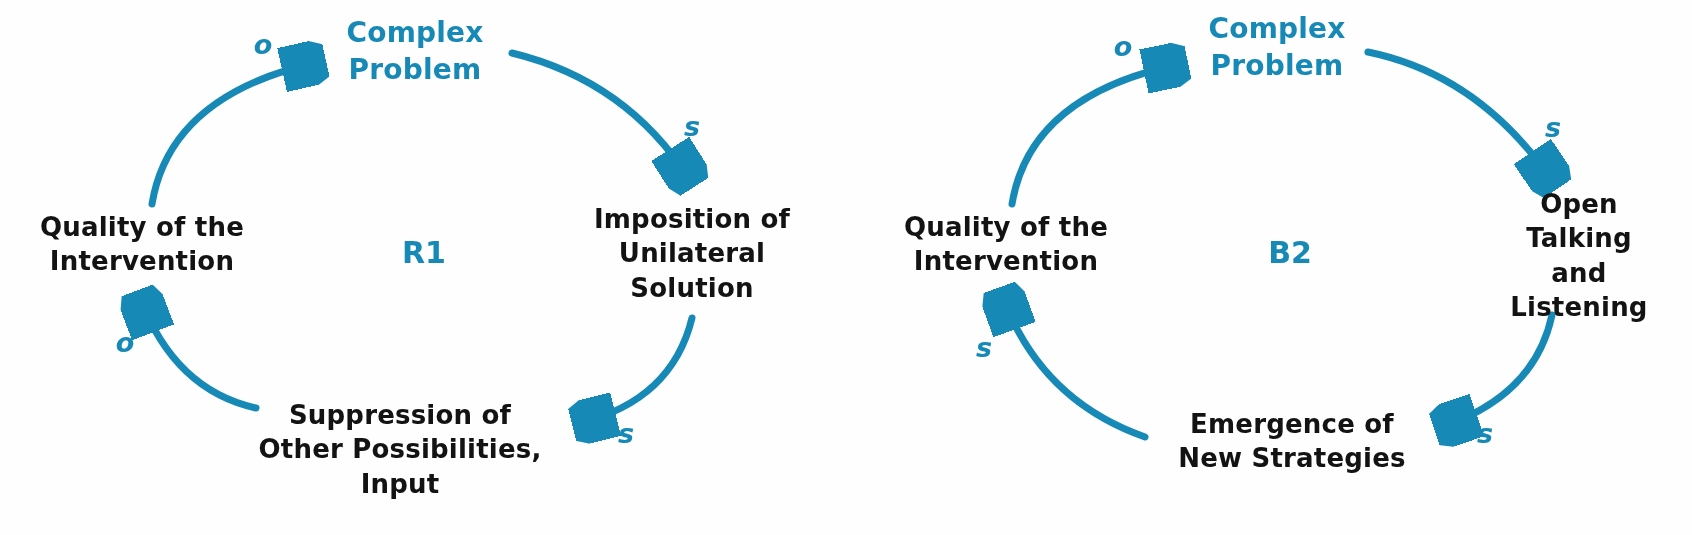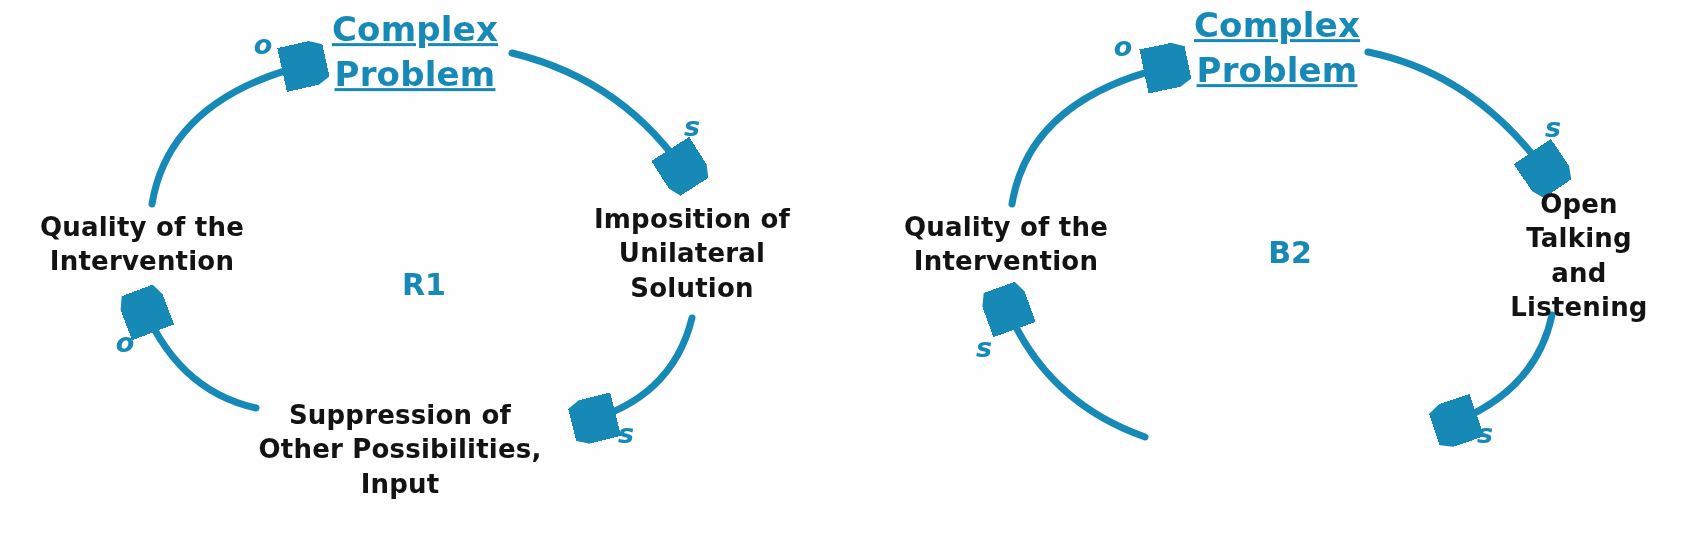--- a/index.html
+++ b/index.html
@@ -35,21 +35,21 @@
     position: absolute;
     transform: translate(-50%, -50%);
     text-align: center;
     white-space: pre-line;
     color: var(--text);
     font-weight: bold;
     font-size: 26px;
     line-height: 1.32;
     letter-spacing: 0.2px;
   }
-  .label.accent { color: var(--accent); font-size: 34px; text-decoration: underline; }
+  .label.accent { color: var(--accent); font-size: 28px; }
   .loop-id {
     position: absolute;
     transform: translate(-50%, -50%);
     color: var(--accent);
     font-weight: bold;
     font-size: 30px;
   }
   .polarity {
     position: absolute;
     transform: translate(-50%, -50%);
@@ -85,32 +85,34 @@
   <div class="label accent" style="left:415px; top:52px;">Complex
 Problem</div>
   <div class="label" style="left:400px; top:449px;">Suppression of
 Other Possibilities,
 Input</div>
   <div class="label" style="left:692px; top:253px;">Imposition of
 Unilateral
 Solution</div>
   <div class="label" style="left:142px; top:244px;">Quality of the
 Intervention</div>
-  <div class="loop-id" style="left:424px; top:252px;margin-top:32px;">R1</div>
+  <div class="loop-id" style="left:424px; top:252px;">R1</div>
 
   <div class="polarity" style="left:263px; top:44px;">o</div>
   <div class="polarity" style="left:692px; top:126px;">s</div>
   <div class="polarity" style="left:626px; top:433px;">s</div>
   <div class="polarity" style="left:125px; top:342px;">o</div>
 
   <div class="label accent" style="left:1277px; top:48px;">Complex
 Problem</div>
   <div class="label" style="left:1560px; top:256px;margin-left:19px;">Open Talking
 and
 Listening</div>
+  <div class="label" style="left:1292px; top:441px;">Emergence of
+New Strategies</div>
   <div class="label" style="left:1006px; top:244px;">Quality of the
 Intervention</div>
   <div class="loop-id" style="left:1290px; top:252px;">B2</div>
 
   <div class="polarity" style="left:1123px; top:46px;">o</div>
   <div class="polarity" style="left:1553px; top:127px;">s</div>
   <div class="polarity" style="left:1485px; top:433px;">s</div>
   <div class="polarity" style="left:984px; top:347px;">s</div>
 
 </div>

